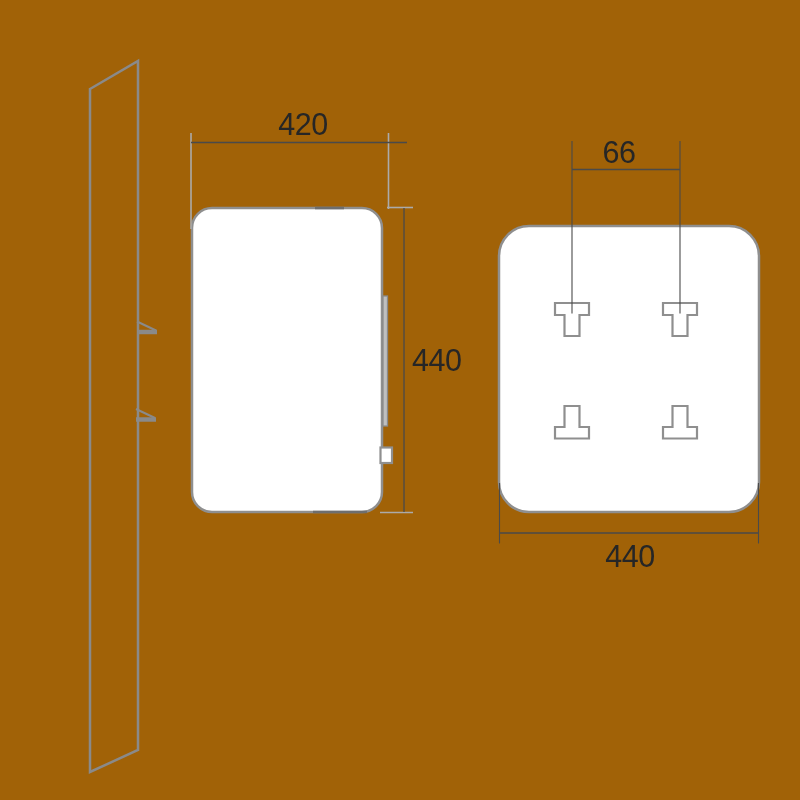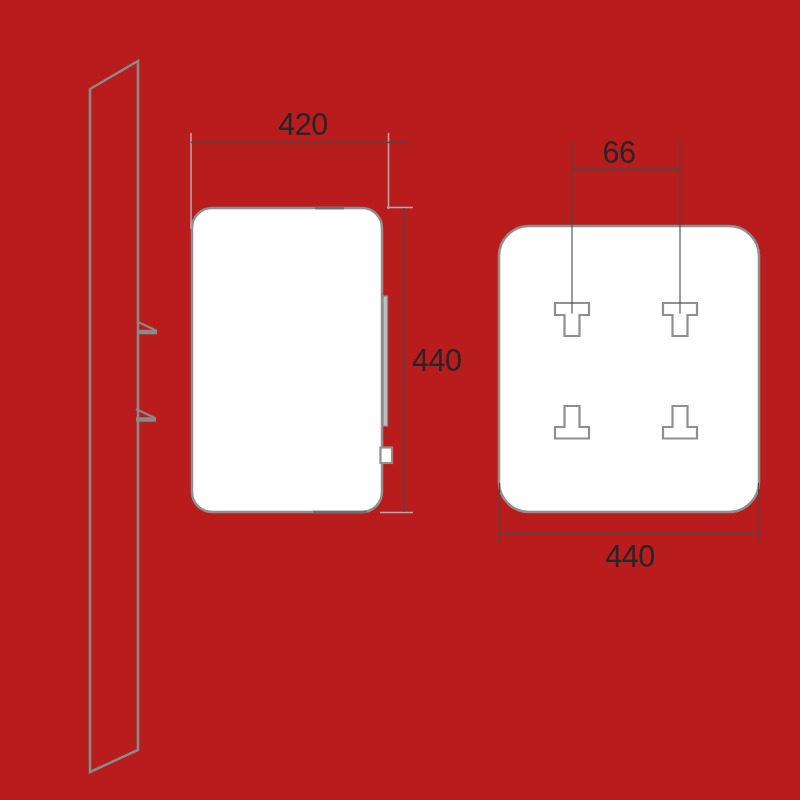--- a/index.html
+++ b/index.html
@@ -4,21 +4,21 @@
 <style>
   html, body {
     margin: 0;
     padding: 0;
     background: #ffffff;
   }
   .stage {
     position: relative;
     width: 800px;
     height: 800px;
-    background: #b91c1c;
+    background: #a16207;
     overflow: hidden;
     font-family: "Liberation Sans", sans-serif;
   }
   svg { display: block; }
   .outline {
     fill: #ffffff;
     stroke: #8f8f8f;
     stroke-width: 2.5;
   }
   .outline-thin {

